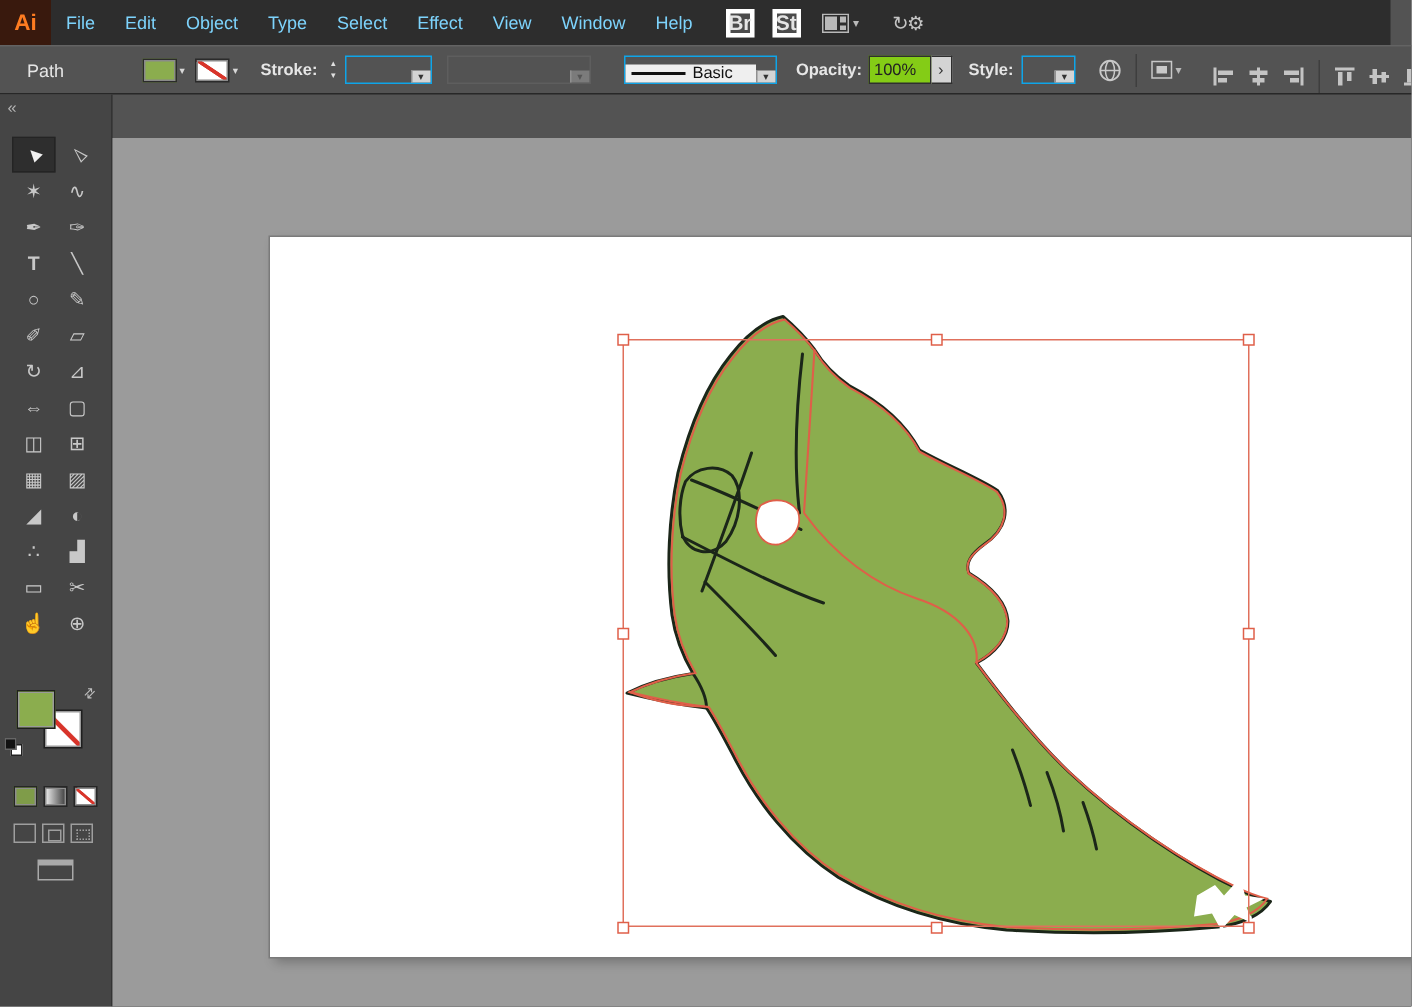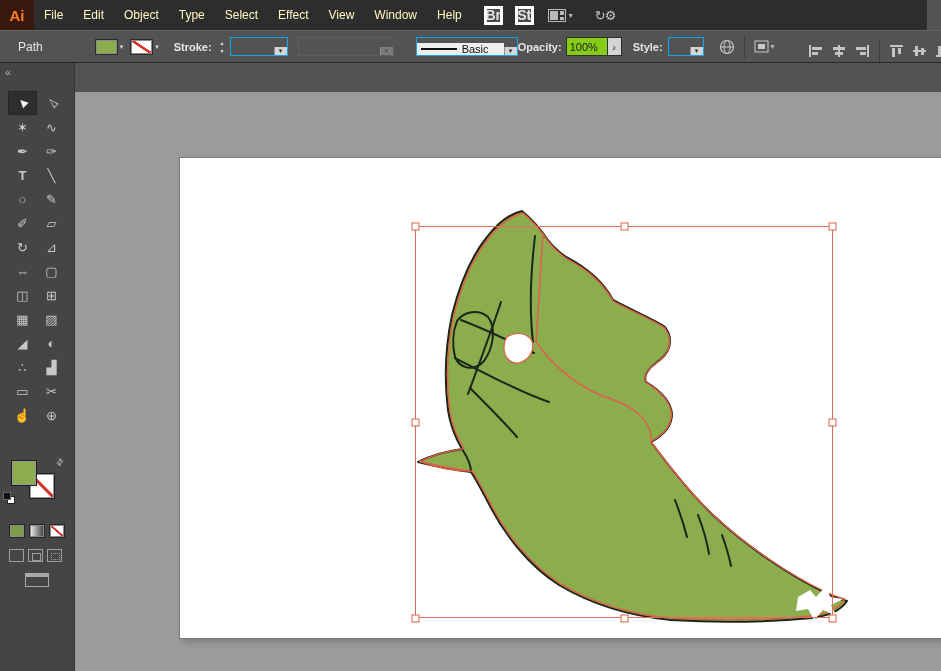--- a/index.html
+++ b/index.html
@@ -5,21 +5,21 @@
   * { margin:0; padding:0; box-sizing:border-box; }
   body { background:#222; }
   .app { position:relative; width:941px; height:671px; background:#535353;
          font-family:"Liberation Sans", sans-serif; overflow:hidden; user-select:none; }
 
   
   .menubar { position:absolute; top:0; left:0; right:14px; height:30px; background:#2d2d2d;
              display:flex; align-items:center; }
   .logo { width:34px; height:30px; background:#39190d; color:#ff7c21; font-weight:bold;
           font-size:15px; display:flex; align-items:center; justify-content:center; }
-  .menu-item { padding:0 10px; height:30px; line-height:30px; color:#fef9c3; font-size:12px; }
+  .menu-item { padding:0 10px; height:30px; line-height:30px; color:#7dd3fc; font-size:12px; }
   .mini-btn { width:19px; height:19px; margin-left:12px; background:#4b4b4b; border:3px solid #ffffff;
               color:#e4e4e4; font-size:14px; font-weight:bold; display:flex; align-items:center; justify-content:center; }
   .ws-group { display:flex; align-items:center; margin-left:14px; gap:3px; color:#b9b9b9; }
   .ws-chevron { font-size:8px; color:#b9b9b9; }
   .sync-gear { margin-left:22px; color:#c4c4c4; font-size:13px; letter-spacing:-1px; }
 
   
   .controlbar { position:absolute; top:30px; left:0; right:0; height:33px; background:#535353;
                 border-top:1px solid #636363; border-bottom:1px solid #272727;
                 display:flex; align-items:center; }
@@ -158,21 +158,21 @@
     </span>
 
     <span class="combo ls-combo" style="margin-left:22px;">
       <span class="val">
         <span class="ls-line"></span>
         <span>Basic</span>
       </span>
       <span class="arrow">▾</span>
     </span>
 
-    <span class="cb-label" style="">Opacity:</span>
+    <span class="cb-label" style="margin-left:13px;">Opacity:</span>
     <input class="opacity-input" style="margin-left: 4px;" value="100%">
     <span class="menu-sq">›</span>
 
     <span class="cb-label" style="margin-left:11px;">Style:</span>
     <span class="combo style-combo" style="margin-left:5px;">
       <span class="val"></span>
       <span class="arrow">▾</span>
     </span>
 
     <span style="margin-left:15px;">

